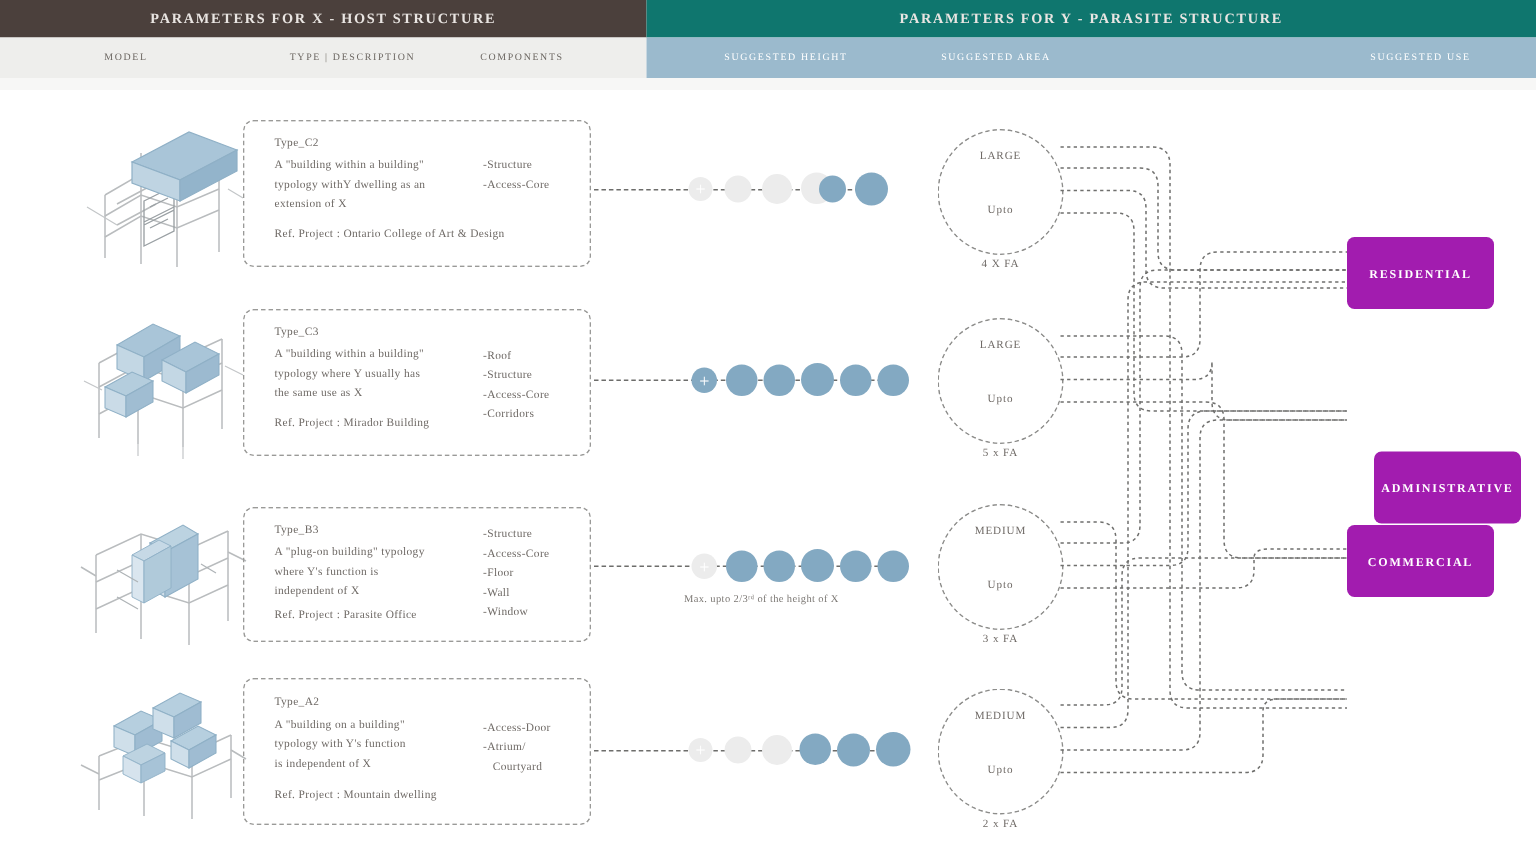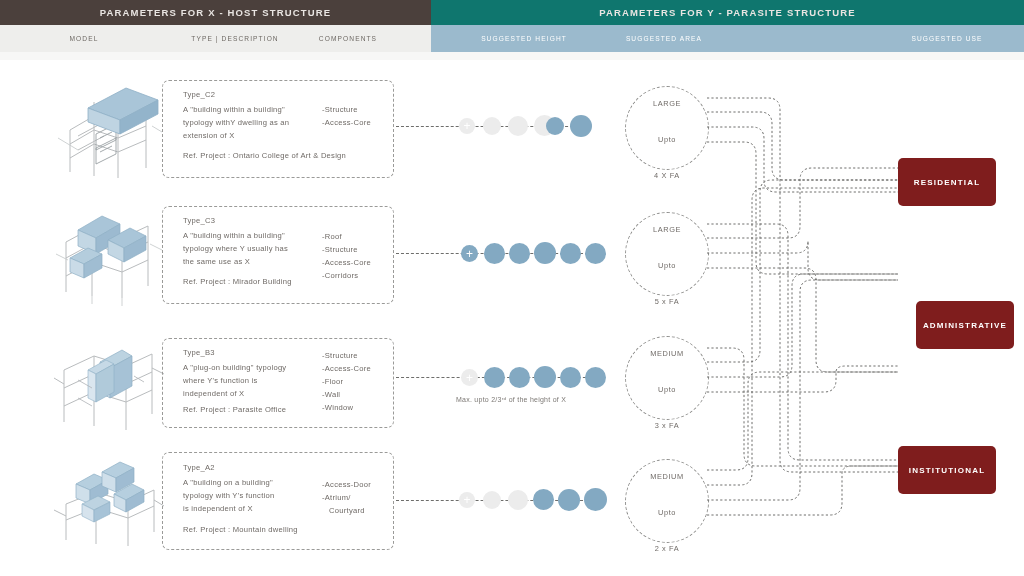--- a/index.html
+++ b/index.html
@@ -2,21 +2,21 @@
 <html><head>
 <meta charset="utf-8">
 <style>
   html,body{margin:0;padding:0;}
   body{
     width:1024px;height:576px;overflow:hidden;
     background:#ffffff;
     font-family:"Liberation Sans", sans-serif;
     -webkit-font-smoothing:antialiased;
   }
-  .page{position:relative;width:1024px;height:576px;}
+  .page{position:relative;width:1024px;height:576px;font-family:Liberation Serif, serif;}
 
   
   .hdr-top{position:absolute;top:0;left:0;width:1024px;height:25px;display:flex;}
   .hdr-top .left{width:431px;height:25px;background:#4b403c;display:flex;align-items:center;justify-content:center;}
   .hdr-top .right{width:593px;height:25px;background:#0f766e;display:flex;align-items:center;justify-content:center;}
   .hdr-top span{color:#e9e5e2;font-size:9.5px;letter-spacing:1.15px;font-weight:bold;}
 
   .hdr-sub{position:absolute;top:25px;left:0;width:1024px;height:27px;}
   .hdr-sub .sleft{position:absolute;left:0;top:0;width:431px;height:27px;background:#eeeeec;}
   .hdr-sub .sright{position:absolute;left:431px;top:0;width:593px;height:27px;background:#9bbacd;}
@@ -45,21 +45,21 @@
   .plus{position:absolute;color:#ffffff;font-size:12px;line-height:12px;font-weight:400;
         display:flex;align-items:center;justify-content:center;}
   .plus.dark{color:#ffffff;}
 
   
   .areac{position:absolute;border:1px dashed #8d8d8b;border-radius:50%;
          display:flex;flex-direction:column;align-items:center;justify-content:center;}
   .areac div{color:#6f6a66;font-size:7.4px;line-height:12px;letter-spacing:.6px;margin-top:24px;}
 
   
-  .usebox{position:absolute;background:#7f1d1d;border-radius:5px;
+  .usebox{position:absolute;background:#a21caf;border-radius:5px;
           display:flex;align-items:center;justify-content:center;}
   .usebox span{color:#ffffff;font-size:8px;letter-spacing:1.2px;font-weight:bold;}
 
   
   .routing{position:absolute;left:0;top:0;width:1024px;height:576px;pointer-events:none;}
 </style>
 </head>
 <body>
 
 <div class="page">
@@ -309,17 +309,17 @@
       <path d="M707 98 H768 Q780 98 780 110 V460 Q780 472 792 472 H898"></path>
     </g>
   </svg>
 
   <div class="usebox" style="left:898px;top:158px;width:98px;height:48px;">
     <span>RESIDENTIAL</span>
   </div>
   <div class="usebox" style="left:916px;top:254px;width:98px;height:48px;margin-top:47px;">
     <span>ADMINISTRATIVE</span>
   </div>
-  <div class="usebox" style="left:898px;top:446px;width:98px;height:48px;">
-    <span>INSTITUTIONAL</span>
+  <div class="usebox" style="left:898px;top:350px;width:98px;height:48px;">
+    <span>COMMERCIAL</span>
   </div>
 
 </div>
 
 </body></html>

